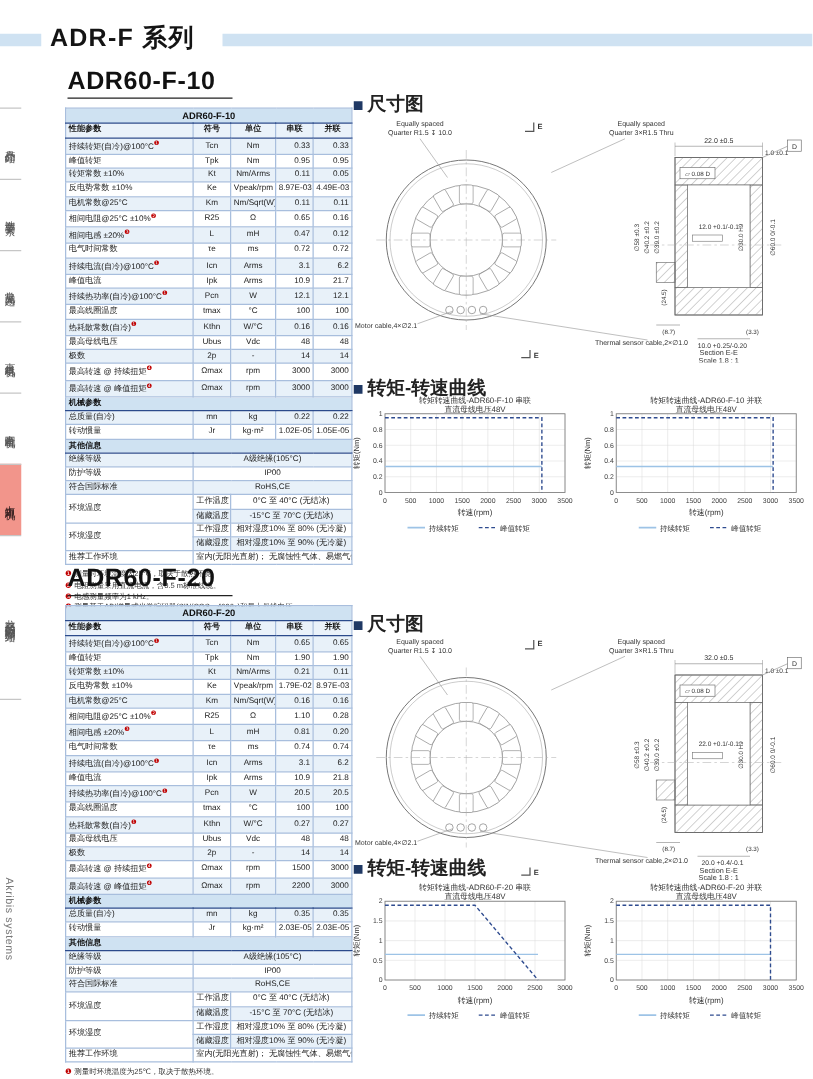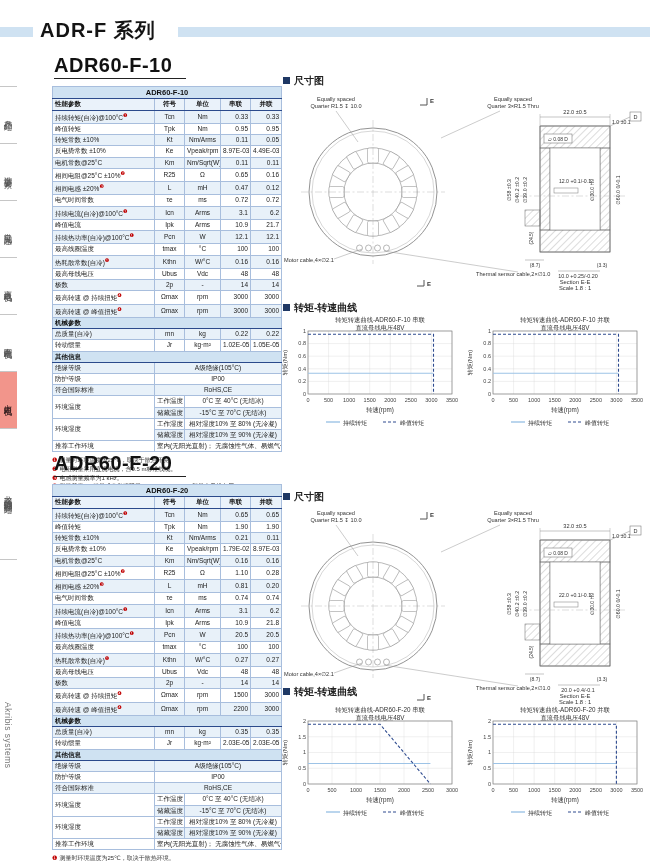--- a/index.html
+++ b/index.html
@@ -33,21 +33,21 @@
   tr.shade td{background:#e8f1f9;}
   td.val{text-align:right;padding-right:3px;font-size:6.3px;}
   td.ctr{text-align:center;}
   td.lab{padding-left:2px;}
   td.pre{white-space:pre-line;text-align:center;line-height:1.2;}
   sup.mk{color:#c00000;font-size:5px;}
   .notes{margin-top:4px;width:235px;}
   .note-line{font-size:6px;color:#333;line-height:1.45;white-space:nowrap;}
   .note-line .mk2{color:#c00000;margin-right:2px;font-size:6px;}
   
-  .blk{position:absolute;font-size:10px;font-weight:bold;color:#222;}
+  .blk{position:absolute;font-size:15px;font-weight:bold;color:#222;}
   .sq{display:inline-block;width:7px;height:7px;background:#1f3864;margin-right:4px;}
   #lbl-dim0{left:283px;top:74px;} #lbl-cur0{left:283px;top:301px;}
   #lbl-dim1{left:283px;top:490px;} #lbl-cur1{left:283px;top:685px;}
   .dimsvg{position:absolute;left:278px;width:370px;height:200px;}
   #dim0{top:90px;} #dim1{top:504px;}
   .charts{position:absolute;left:280px;display:flex;gap:2px;}
   #charts0{top:314px;} #charts1{top:704px;}
   .charts svg{width:183px;height:120px;}
 </style>
 </head>

